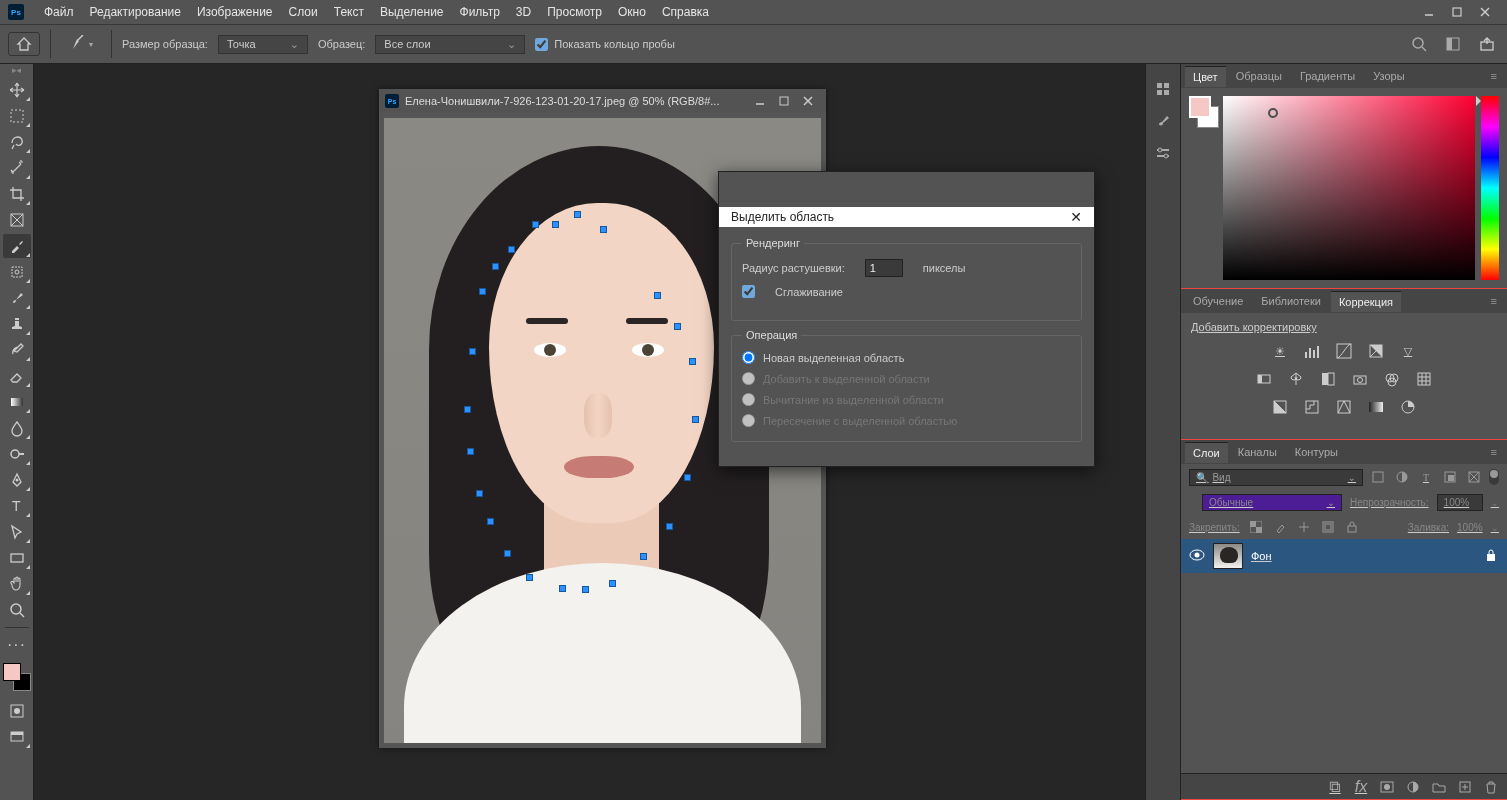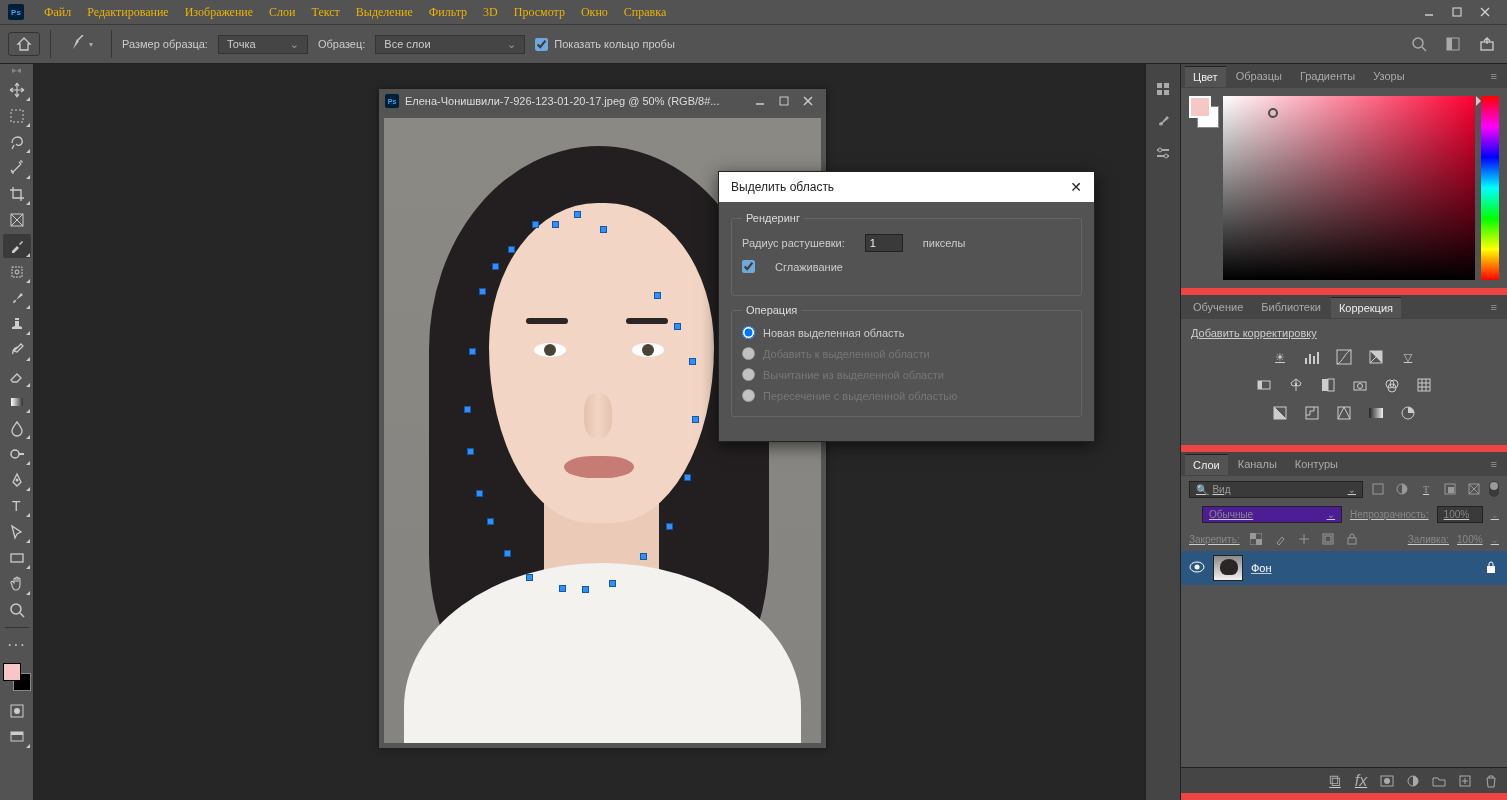--- a/index.html
+++ b/index.html
@@ -1,21 +1,21 @@
 <!DOCTYPE html>
 <html><head>
 <meta charset="utf-8">
 <style>
 * { margin: 0; padding: 0; box-sizing: border-box; font-family: "Segoe UI", Tahoma, Arial, sans-serif; }
 body { background: #323232; color: #ccc; overflow: hidden; width: 1507px; height: 800px; }
 
 
 .menubar { height: 24px; background: #535353; display: flex; align-items: center; padding: 0 8px; font-size: 12px; }
 .menubar .ps-icon { width: 16px; height: 16px; background: #001e36; color: #31a8ff; font-size: 8px; font-weight: bold; display: flex; align-items: center; justify-content: center; border-radius: 2px; margin-right: 12px; }
-.menubar .menu-item { padding: 0 8px; cursor: pointer; color: #eab308; font-family: Liberation Serif, serif; }
+.menubar .menu-item { padding: 0 8px; cursor: pointer; color: #e5e5e5; }
 .menubar .spacer { flex: 1; }
 .menubar .win-btn { width: 28px; height: 24px; display: flex; align-items: center; justify-content: center; cursor: pointer; }
 
 
 .optionsbar { height: 40px; background: #535353; border-top: 1px solid #383838; border-bottom: 1px solid #222; display: flex; align-items: center; padding: 0 8px; font-size: 11px; gap: 10px; }
 .optionsbar .home-btn { width: 32px; height: 24px; display: flex; align-items: center; justify-content: center; cursor: pointer; border: 1px solid #333; border-radius: 3px; }
 .optionsbar .divider { width: 1px; height: 28px; background: #333; }
 .optionsbar .tool-icon-box { width: 40px; height: 24px; display: flex; align-items: center; justify-content: center; }
 .optionsbar .label { color: #ccc; }
 .optionsbar .dropdown { background: #454545; border: 1px solid #333; padding: 2px 8px; min-width: 90px; display: flex; justify-content: space-between; align-items: center; cursor: pointer; }
@@ -58,41 +58,41 @@
 .brow.l { top:200px; left:142px; } .brow.r { top:200px; left:242px; }
 .nose { position:absolute; top:275px; left:200px; width:28px; height:45px; background:linear-gradient(90deg,#e5c1ae,#f2d5c4,#e5c1ae); border-radius:40%;}
 .lips { position:absolute; top:338px; left:180px; width:70px; height:22px; background:#c67c75; border-radius:50% / 60%; }
 
 .handle { position:absolute; width:7px; height:7px; background:#2e8fff; border:1px solid #1259a0;}
 .doc-statusbar { height:20px; background:#454545; font-size:10px; display:flex; align-items:center; padding:0 8px; gap:18px; color:#bbb;}
 .doc-statusbar .chev{margin-left:4px;color:#888;}
 
 
 .dialog { position: absolute; left: 684px; top: 107px; width: 377px; background: #535353; border: 1px solid #222; box-shadow: 0 4px 16px rgba(0,0,0,.6); font-size: 12px; }
-.dialog .dlg-title { height: 30px; background: #fff; color: #222; display: flex; align-items: center; padding: 0 12px; justify-content: space-between; }
+.dialog .dlg-title { height: 20px; background: #fff; color: #222; display: flex; align-items: center; padding: 0 12px; justify-content: space-between; margin-top: 35px; }
 .dialog .dlg-close { cursor: pointer; font-size: 14px; }
 .dialog .dlg-body { display: flex; padding: 10px 12px 16px 12px; gap: 10px; }
 .dialog fieldset { border: 1px solid #666; border-radius: 3px; padding: 10px 10px 14px 10px; margin-bottom: 8px; }
 .dialog legend { color: #ddd; font-size: 11px; padding: 0 4px; }
 .dialog .row { display: flex; align-items: center; gap: 20px; font-size: 11px; color: #ccc; margin-bottom: 8px; }
 .dialog .row input[type=text] { width: 38px; background: #3a3a3a; border: 1px solid #222; color: #eee; padding: 2px 4px; font-size: 11px; }
 .dialog .row input[type=checkbox], .dialog .row input[type=radio] { accent-color: #6fa8dc; }
 .dialog .radio-list { display: flex; flex-direction: column; gap: 8px; font-size: 11px; }
 .dialog .radio-row { display: flex; align-items: center; gap: 8px; }
 .dialog .radio-row.disabled { color: #777; }
 .dialog .dlg-buttons { display: flex; flex-direction: column; gap: 8px; }
 .dialog .btn { width: 74px; height: 24px; border: 1px solid #888; background: #535353; color: #eee; border-radius: 14px; font-size: 12px; cursor: pointer; }
 .dialog .btn.primary { border: 1.5px solid #ccc; }
 
 
 .right-panels { width: 362px; display: flex; height: 100%; }
 .collapsed-strip { width: 36px; background: #454545; border-left: 1px solid #222; border-right:1px solid #222; display: flex; flex-direction: column; align-items: center; padding-top: 12px; gap: 6px; }
 .collapsed-strip .cicon { width: 28px; height: 26px; display: flex; align-items: center; justify-content: center; cursor: pointer; border-radius: 2px; }
 .panel-stack { flex: 1; background: #454545; display: flex; flex-direction: column; }
-.panel { border-bottom: 7px solid #ef4444; display: flex; flex-direction: column; }
+.panel { border-bottom: 1px solid #ef4444; display: flex; flex-direction: column; }
 .panel .tabs { height: 24px; display: flex; align-items: center; font-size: 11px; color: #aaa; padding: 0 4px; gap: 2px;}
 .panel .tab { padding: 4px 8px; cursor: pointer; }
 .panel .tab.active { background: #535353; color: #eee; border-top: 1px solid #222; }
 .panel .tab-menu { margin-left: auto; padding: 0 6px; cursor:pointer; color:#999;}
 .panel .body { background: #535353; text-decoration: underline; }
 
 
 .color-body { height: 200px; display:flex; gap:6px; padding:8px;}
 .color-swatches { display:flex; flex-direction:column; gap:0; position:relative; width:28px;}
 .color-swatches .fg{width:22px;height:22px;background:#f5c8c5;border:2px solid #fff;position:relative;z-index:2;}

